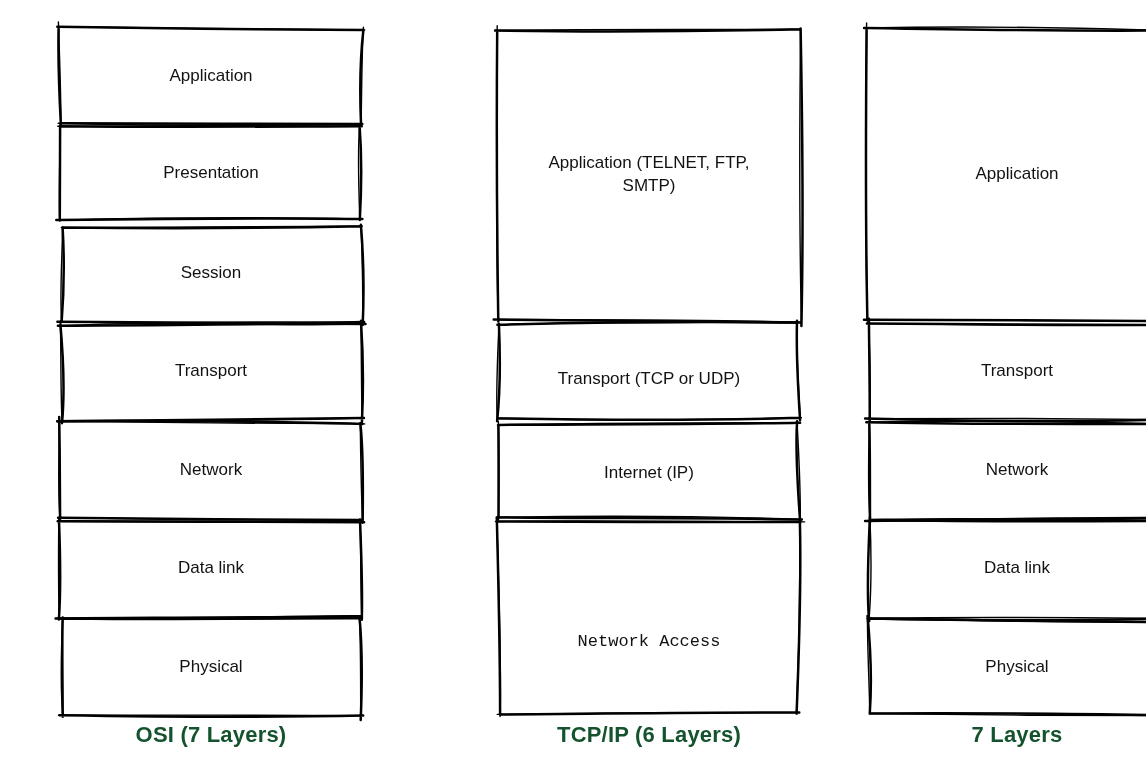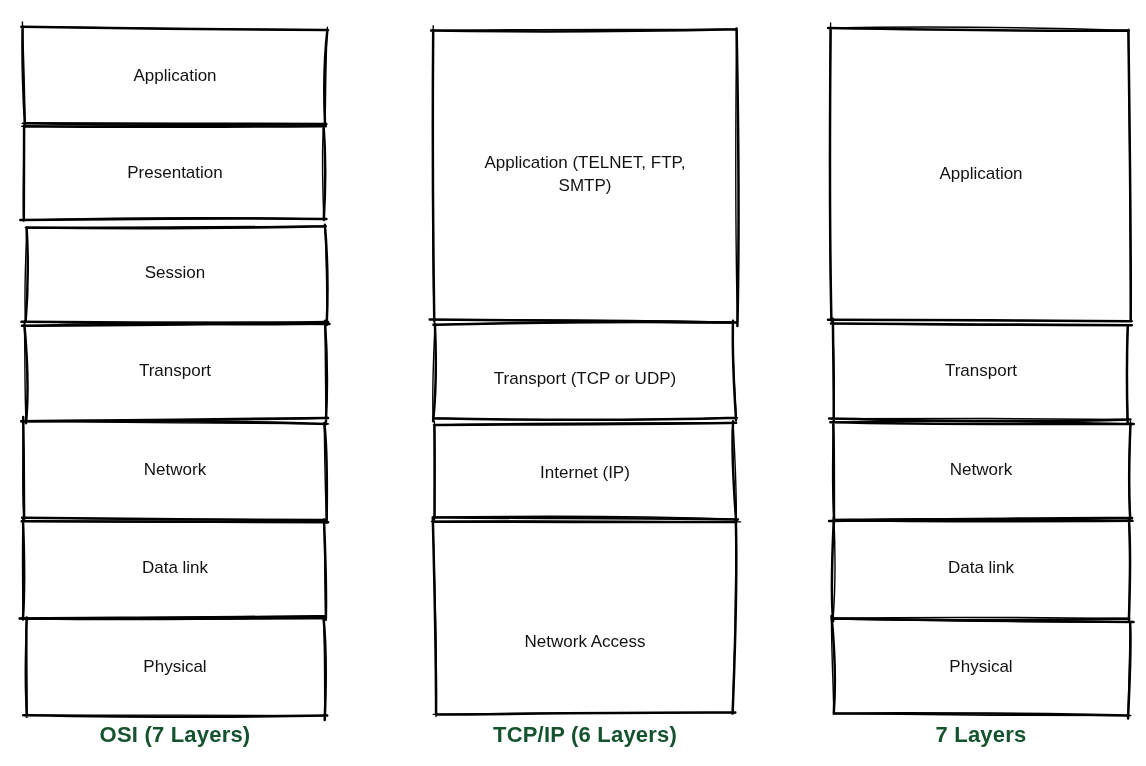--- a/index.html
+++ b/index.html
@@ -1,20 +1,20 @@
 <!DOCTYPE html>
 <html><head>
 <meta charset="utf-8">
 <style>
   html,body{margin:0;padding:0;background:#ffffff;}
   .canvas{
     position:relative;width:1146px;height:766px;background:#ffffff;
     font-family:"Liberation Sans",sans-serif;overflow:hidden;
   }
-  .column{position:absolute;top:0;height:100%;}
+  .column{position:absolute;top:0;height:100%;margin-left:36px;}
   .box{position:absolute;left:0;width:100%;}
   .box svg{position:absolute;overflow:visible;pointer-events:none;}
   .layer-label{
     position:absolute;inset:0;display:flex;align-items:center;justify-content:center;
     text-align:center;font-size:17px;line-height:1.35;color:#121212;
     padding:0 28px;box-sizing:border-box;white-space:pre-line;
   }
   .caption{
     position:absolute;left:0;width:100%;top:722px;text-align:center;
     font-weight:bold;font-size:22px;color:#14532d;letter-spacing:.2px;
@@ -71,21 +71,21 @@
         <div class="box" style="top: 619.5px; height: 95.5px;">
           <svg width="320" height="115.5" style="left: -10px; top: -10px;">
             <path d="M8.9 8.8 C98.0 9.0 222.0 8.9 307.9 8.0 M308.4 6.2 C311.3 36.1 311.1 76.6 309.7 109.9 M312.2 105.6 C223.3 107.4 98.6 106.6 8.5 105.2 M11.7 106.8 C11.7 77.9 10.8 36.8 11.7 7.5" fill="none" stroke="#000000" stroke-width="2.5" stroke-linecap="round"></path>
             <path d="M12.4 8.8 C100.9 10.8 226.5 8.8 311.5 8.0 M308.4 6.4 C309.9 36.3 309.6 76.2 309.7 107.2 M309.5 105.6 C219.4 105.2 94.1 104.7 7.5 105.2 M11.7 105.1 C9.4 76.9 10.4 35.1 11.7 7.5" fill="none" stroke="#000000" stroke-width="1.4" stroke-linecap="round"></path>
           </svg>
           <div class="layer-label">Physical</div>
         </div>
       </div>
     <div class="caption">OSI (7 Layers)</div>
   </section>
-  <section class="column" style="left: 435px; width: 300px;">
+  <section class="column" style="left: 463px; width: 300px;">
     <div class="boxes">
         <div class="box" style="top: 28.5px; height: 292.5px;">
           <svg width="320" height="312.5" style="left: -10px; top: -10px;">
             <path d="M6.2 11.5 C97.2 13.0 224.3 12.1 311.2 10.3 M311.6 9.6 C313.3 97.9 314.3 220.7 312.4 307.0 M312.0 303.5 C221.4 302.4 94.4 301.3 4.7 300.5 M9.3 302.4 C8.0 215.8 7.5 94.4 8.2 11.6" fill="none" stroke="#000000" stroke-width="2.5" stroke-linecap="round"></path>
             <path d="M5.6 11.5 C96.5 10.0 223.3 10.9 310.7 10.3 M311.6 10.3 C310.6 97.5 310.5 221.5 312.4 303.0 M311.8 303.5 C220.7 300.2 92.9 300.9 8.7 300.5 M9.3 301.7 C6.6 215.5 8.0 94.0 8.2 6.8" fill="none" stroke="#000000" stroke-width="1.4" stroke-linecap="round"></path>
           </svg>
           <div class="layer-label">Application (TELNET, FTP, SMTP)</div>
         </div>
         <div class="box" style="top: 324px; height: 110px;">
           <svg width="320" height="115.5" style="left: -10px; top: -10px;">
@@ -94,21 +94,21 @@
           </svg>
           <div class="layer-label">Transport (TCP or UDP)</div>
         </div>
         <div class="box" style="top: 422.5px; height: 102px;">
           <svg width="320" height="115.5" style="left: -10px; top: -10px;">
             <path d="M10.1 11.9 C99.9 11.3 224.3 11.3 311.1 9.7 M308.1 8.2 C306.2 36.4 308.9 77.9 311.2 109.5 M312.8 106.5 C223.1 104.8 95.5 105.4 9.0 104.3 M9.5 104.9 C9.6 78.1 9.9 38.5 9.4 12.2" fill="none" stroke="#000000" stroke-width="2.5" stroke-linecap="round"></path>
             <path d="M8.4 12.0 C98.1 9.7 224.1 9.8 310.7 9.7 M308.0 8.3 C309.6 36.8 311.9 78.7 311.2 111.0 M313.1 106.5 C222.3 103.1 96.9 102.7 7.4 104.3 M9.5 107.0 C9.8 79.2 9.3 39.9 9.4 8.4" fill="none" stroke="#000000" stroke-width="1.4" stroke-linecap="round"></path>
           </svg>
           <div class="layer-label">Internet (IP)</div>
         </div>
-        <div class="box" style="top: 521px; height: 242px;">
+        <div class="box" style="top: 521px; height: 242px; font-family: Liberation Mono, monospace;">
           <svg width="320" height="214" style="left: -10px; top: -10px;">
             <path d="M7.9 10.5 C98.7 11.4 226.8 11.0 310.7 10.9 M310.8 8.2 C312.4 64.7 309.9 144.6 307.6 202.6 M310.3 201.6 C222.2 201.0 96.8 203.1 12.2 203.5 M11.1 203.4 C11.0 144.6 9.3 64.9 7.8 6.4" fill="none" stroke="#000000" stroke-width="2.5" stroke-linecap="round"></path>
             <path d="M6.4 10.5 C97.2 9.2 224.6 10.9 315.6 10.9 M310.8 8.7 C311.3 66.4 309.9 146.2 307.6 201.1 M309.5 201.6 C221.1 201.5 95.8 201.7 8.2 203.4 M11.1 205.6 C12.7 147.2 9.2 67.7 7.9 8.1" fill="none" stroke="#000000" stroke-width="1.4" stroke-linecap="round"></path>
           </svg>
           <div class="layer-label">Network Access</div>
         </div>
       </div>
     <div class="caption">TCP/IP (6 Layers)</div>
   </section>
   <section class="column" style="left: 832px; width: 298px;">

